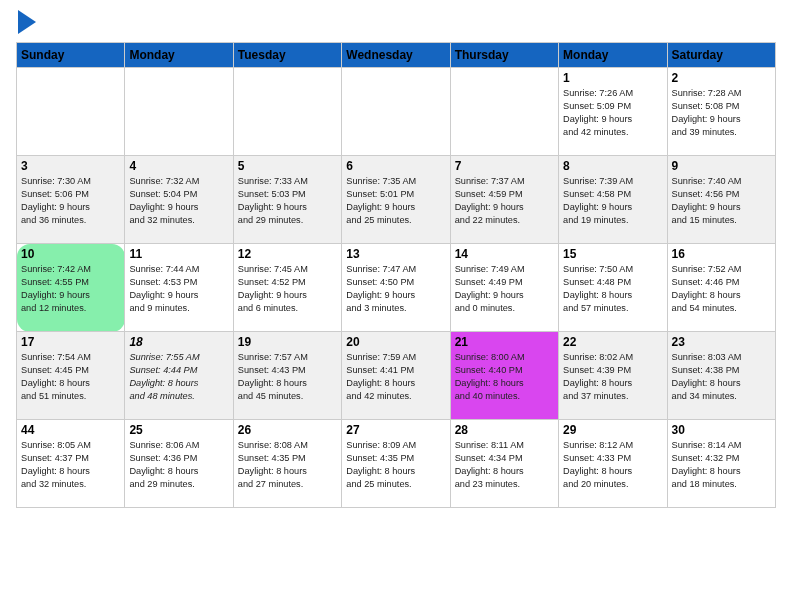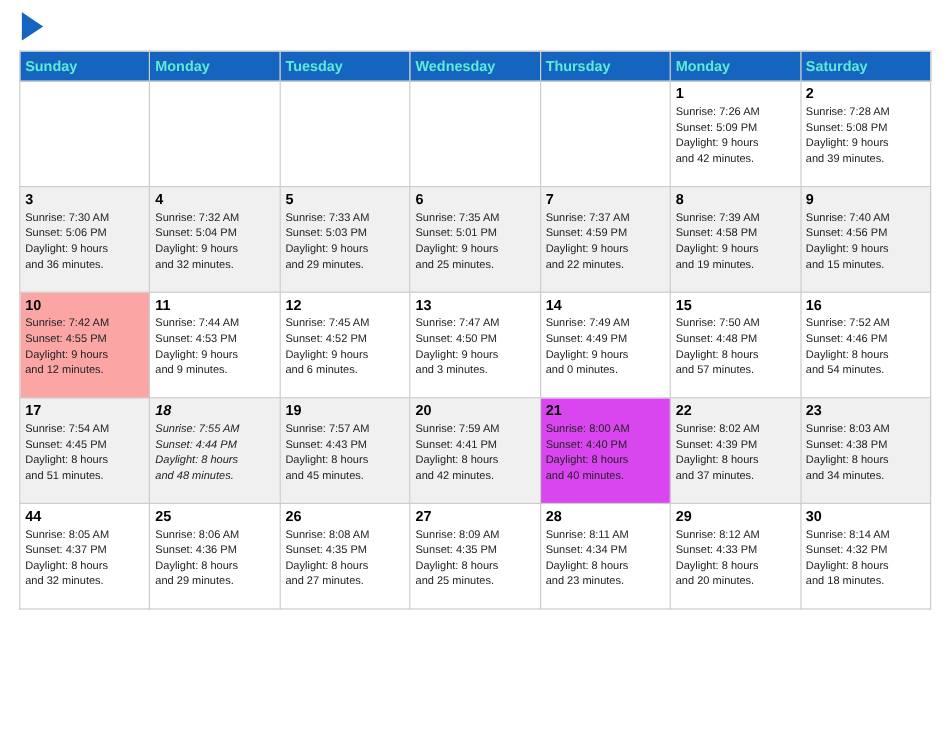--- a/index.html
+++ b/index.html
@@ -51,21 +51,21 @@
     .location {
       font-size: 14px;
       color: #444;
     }
     .calendar {
       width: 100%;
       border-collapse: collapse;
     }
     .calendar th {
       background: #1565C0;
-      color: #5eead4;
+      color: #000000;
       font-size: 12px;
       font-weight: bold;
       padding: 5px 4px;
       text-align: left;
       border: 1px solid #ccc;
     }
     .calendar td {
       vertical-align: top;
       border: 1px solid #ccc;
       padding: 3px 4px;
@@ -173,21 +173,21 @@
           <td style="background: rgb(240, 240, 240);">
             <span class="day-number">8</span>
             <div class="day-info">Sunrise: 7:39 AM<br>Sunset: 4:58 PM<br>Daylight: 9 hours<br>and 19 minutes.</div>
           </td>
           <td style="background: rgb(240, 240, 240);">
             <span class="day-number">9</span>
             <div class="day-info">Sunrise: 7:40 AM<br>Sunset: 4:56 PM<br>Daylight: 9 hours<br>and 15 minutes.</div>
           </td>
         </tr>
         <tr class="row-odd">
-          <td style="background: #fca5a5;">
+          <td style="background: #86efac; border-radius: 13px;">
             <span class="day-number">10</span>
             <div class="day-info">Sunrise: 7:42 AM<br>Sunset: 4:55 PM<br>Daylight: 9 hours<br>and 12 minutes.</div>
           </td>
           <td style="background: rgb(255, 255, 255);">
             <span class="day-number">11</span>
             <div class="day-info">Sunrise: 7:44 AM<br>Sunset: 4:53 PM<br>Daylight: 9 hours<br>and 9 minutes.</div>
           </td>
           <td style="background: rgb(255, 255, 255);">
             <span class="day-number">12</span>
             <div class="day-info">Sunrise: 7:45 AM<br>Sunset: 4:52 PM<br>Daylight: 9 hours<br>and 6 minutes.</div>

